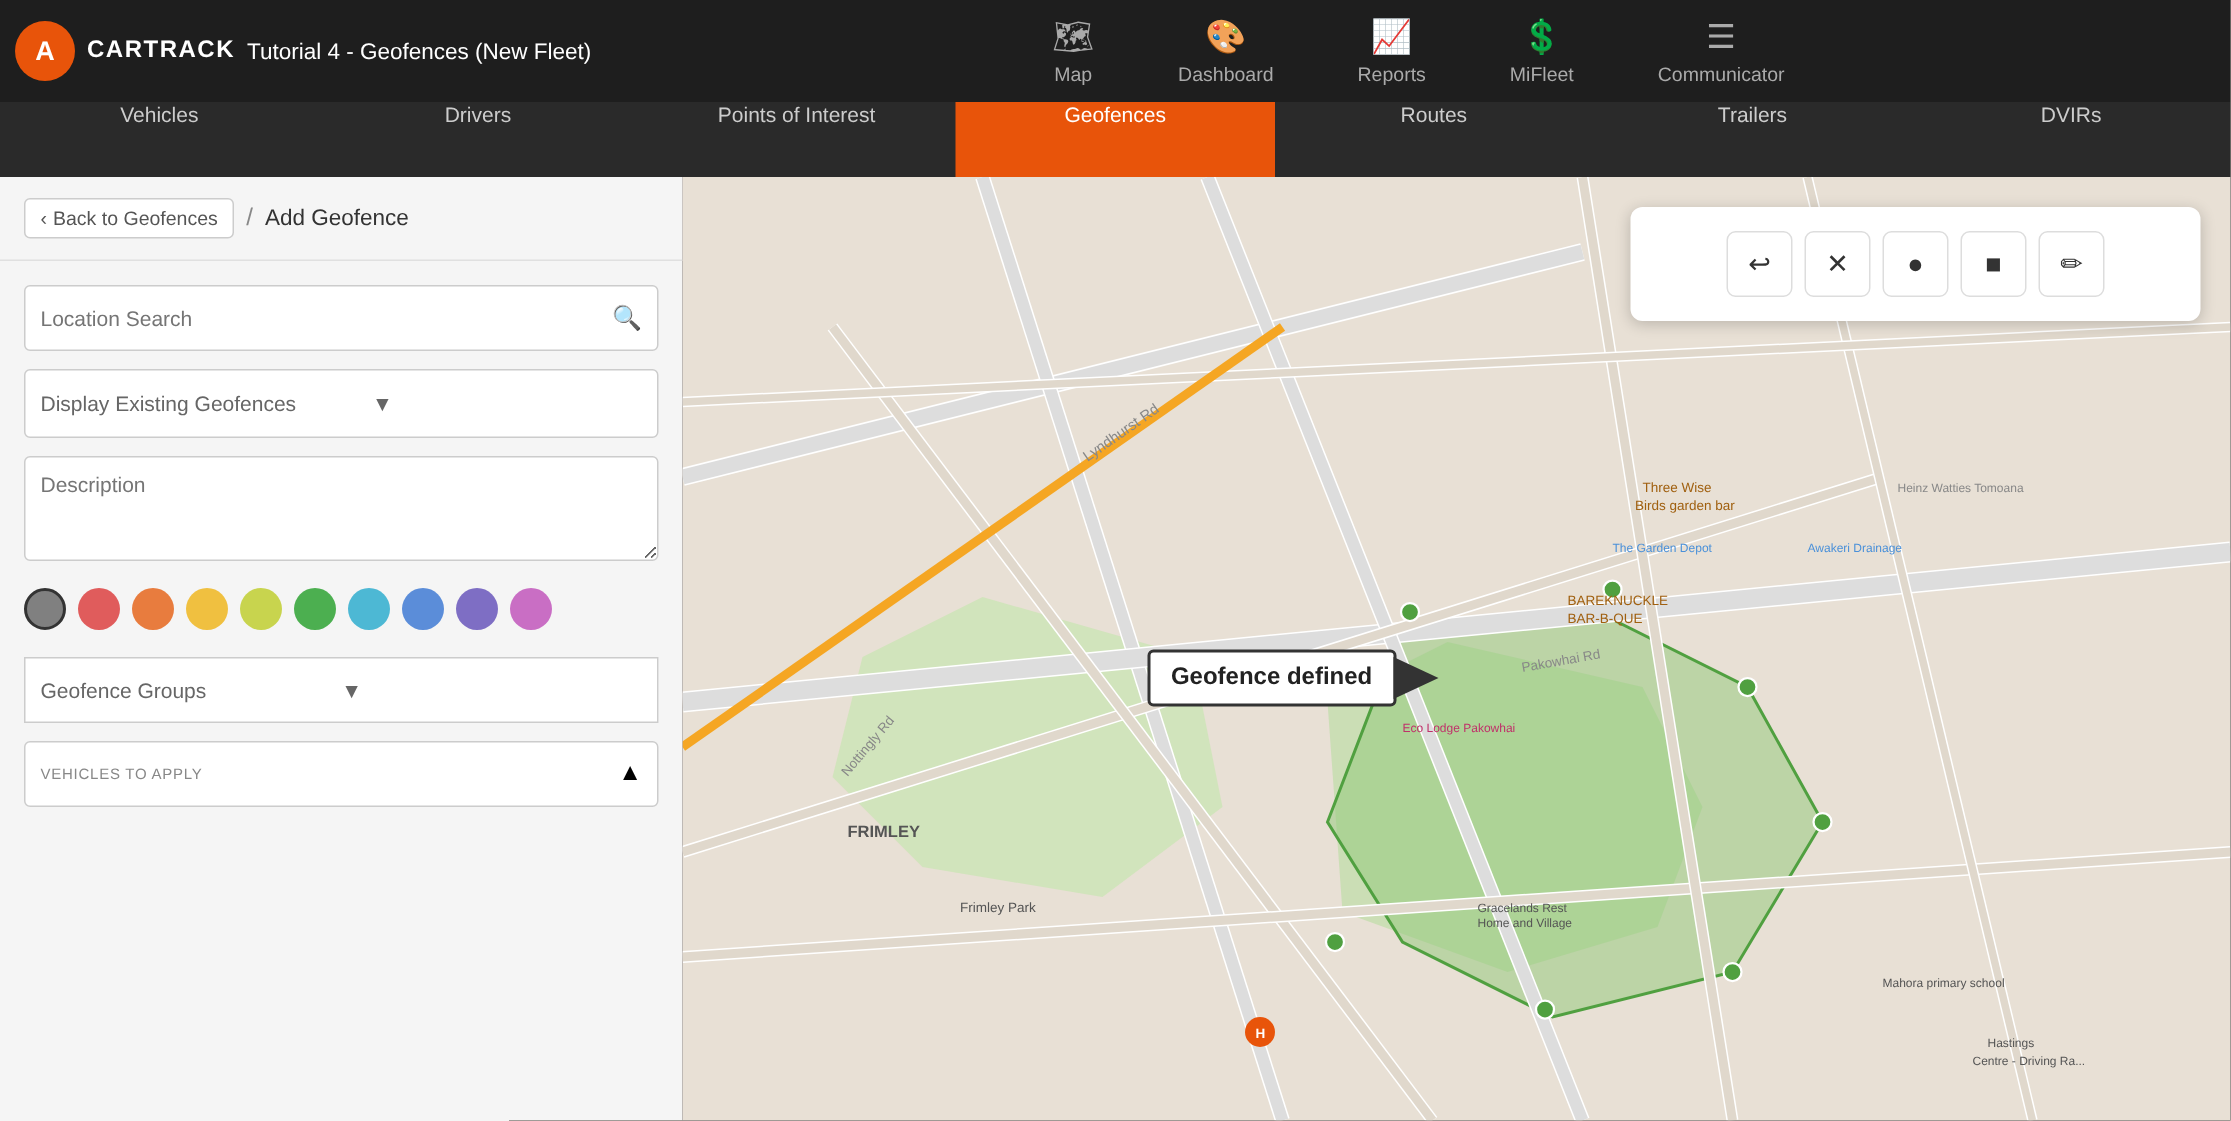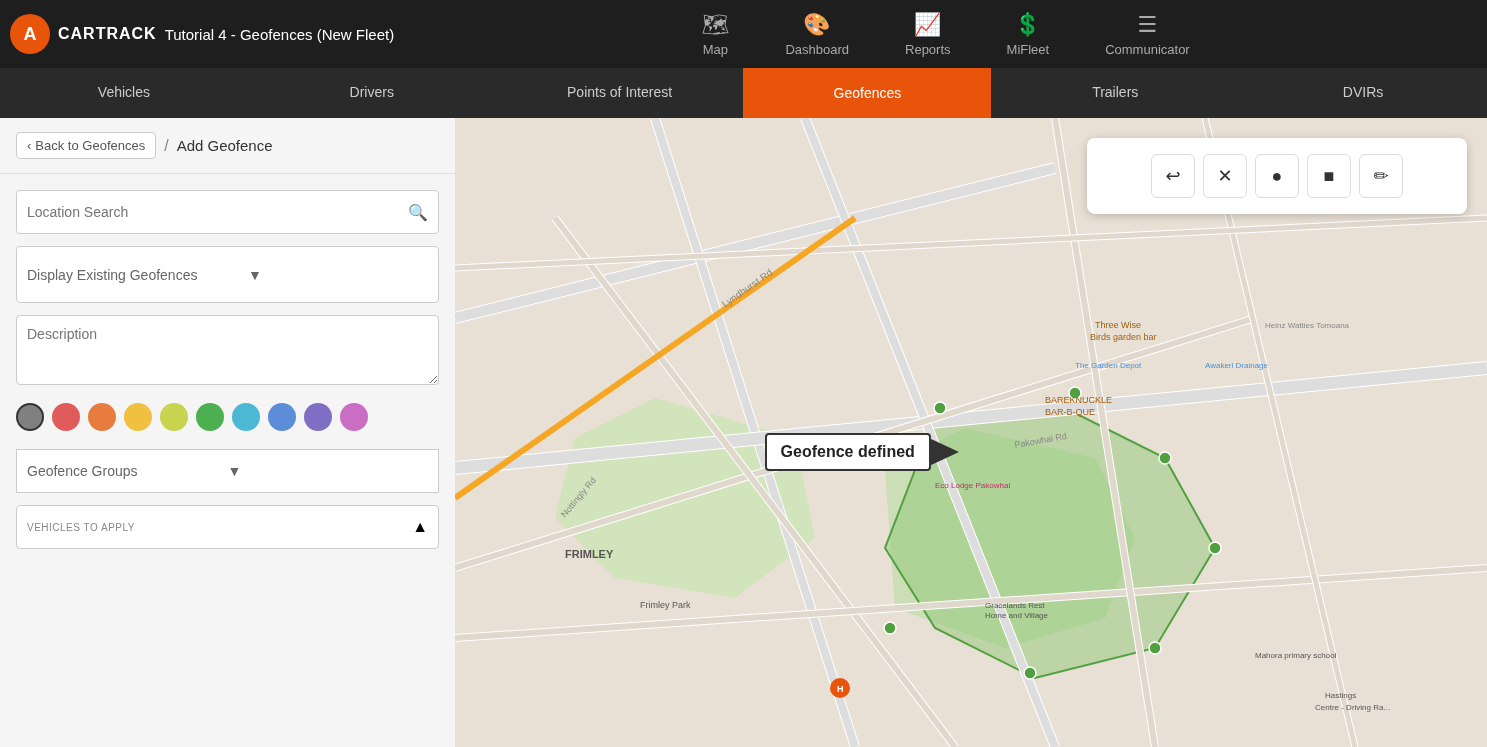--- a/index.html
+++ b/index.html
@@ -65,21 +65,20 @@
     
     .second-nav {
       display: flex;
       align-items: center;
       background: #2a2a2a;
       height: 50px;
     }
     .second-nav-item {
       flex: 1;
       display: flex;
-      align-items: center;
       justify-content: center;
       color: #ccc;
       font-size: 14px;
       height: 100%;
       cursor: pointer;
       border-bottom: 3px solid transparent;
     }
     .second-nav-item.active {
       background: #e8540a;
       color: white;
@@ -168,21 +167,21 @@
       padding: 0;
     }
 
     .dropdown-field {
       display: flex;
       align-items: center;
       background: white;
       border: 1px solid #ccc;
       border-radius: 4px;
       padding: 0 10px;
-      height: 57px;
+      height: 46px;
       cursor: pointer;
       gap: 41px;
     }
     .dropdown-field span {
       flex: 1;
       font-size: 14px;
       color: #666;
     }
     .dropdown-arrow {
       color: #888;
@@ -398,20 +397,23 @@
     <span>Vehicles</span>
   </div>
   <div class="second-nav-item">
     <span>Drivers</span>
   </div>
   <div class="second-nav-item">
     <span>Points of Interest</span>
   </div>
   <div class="second-nav-item active">
     <span>Geofences</span>
+  </div>
+  <div class="second-nav-item">
+    <span>Routes</span>
   </div>
   <div class="second-nav-item">
     <span>Trailers</span>
   </div>
   <div class="second-nav-item">
     <span>DVIRs</span>
   </div>
 </div>
 
 <div class="main-layout">

